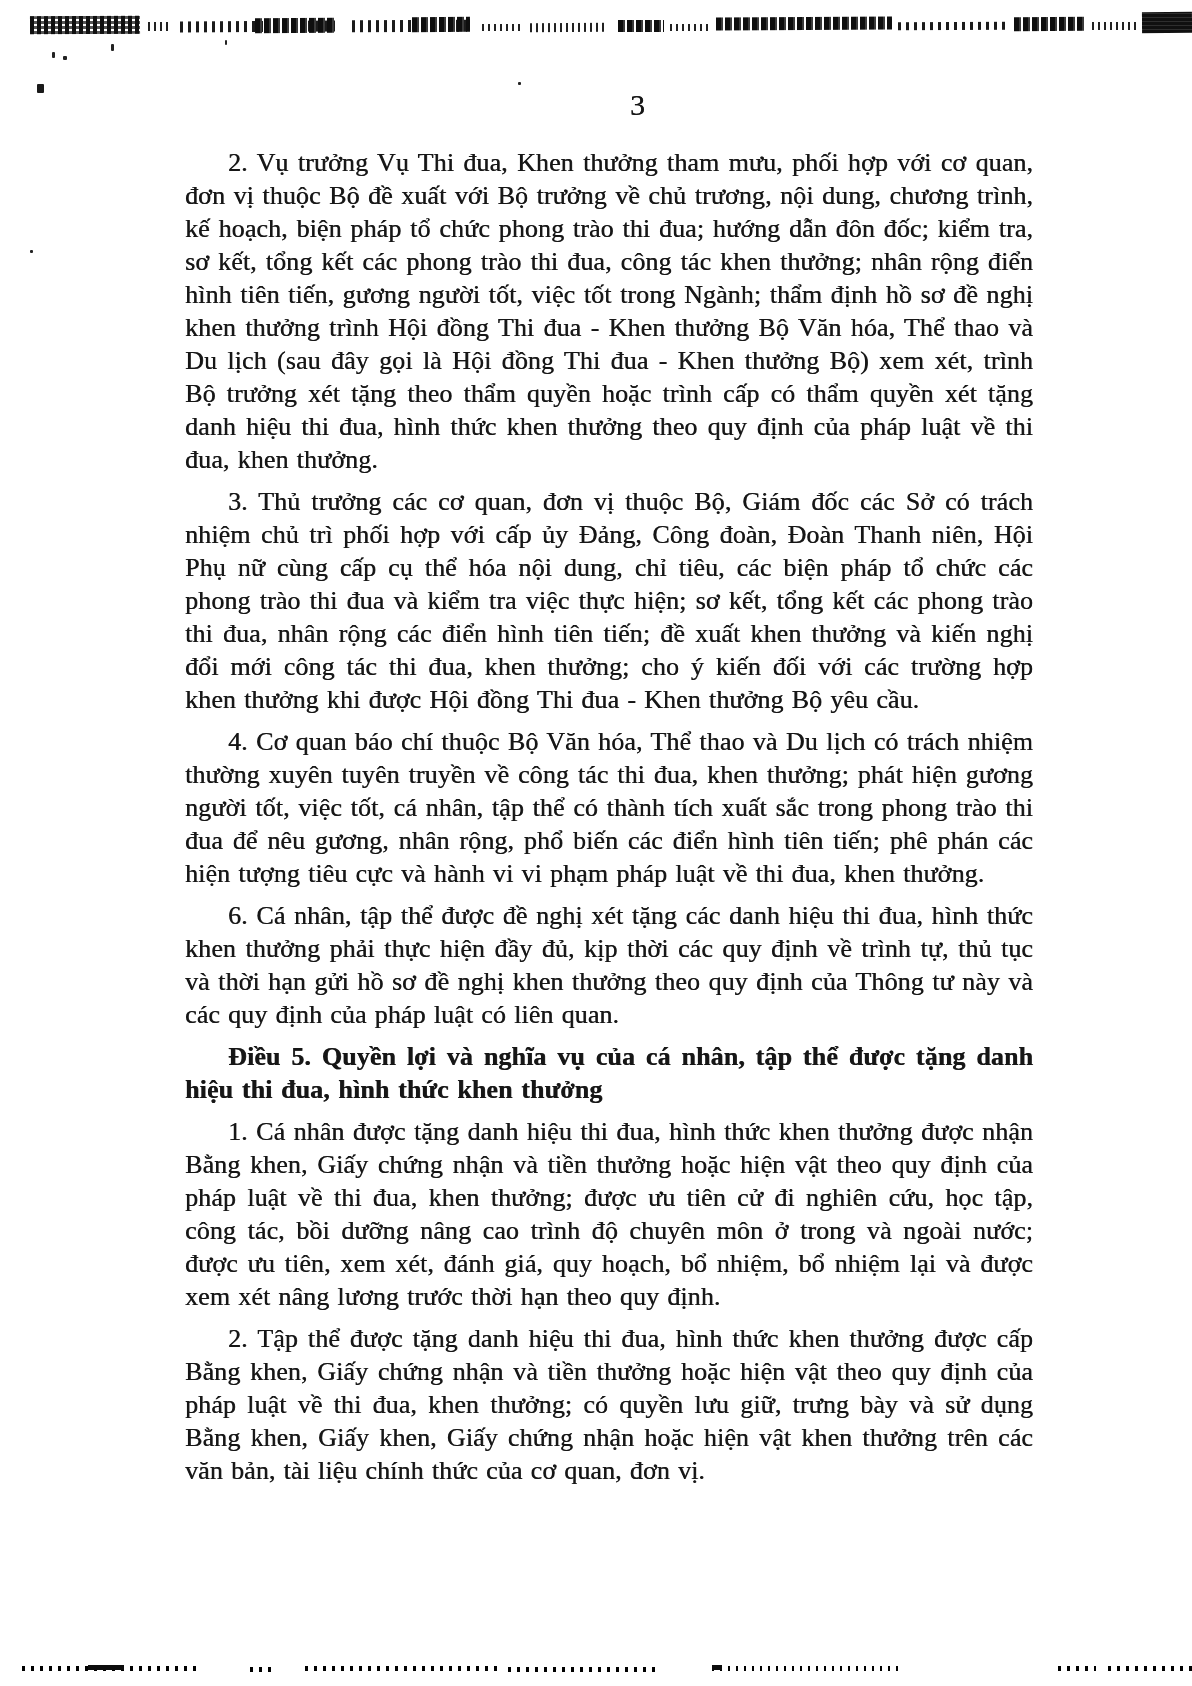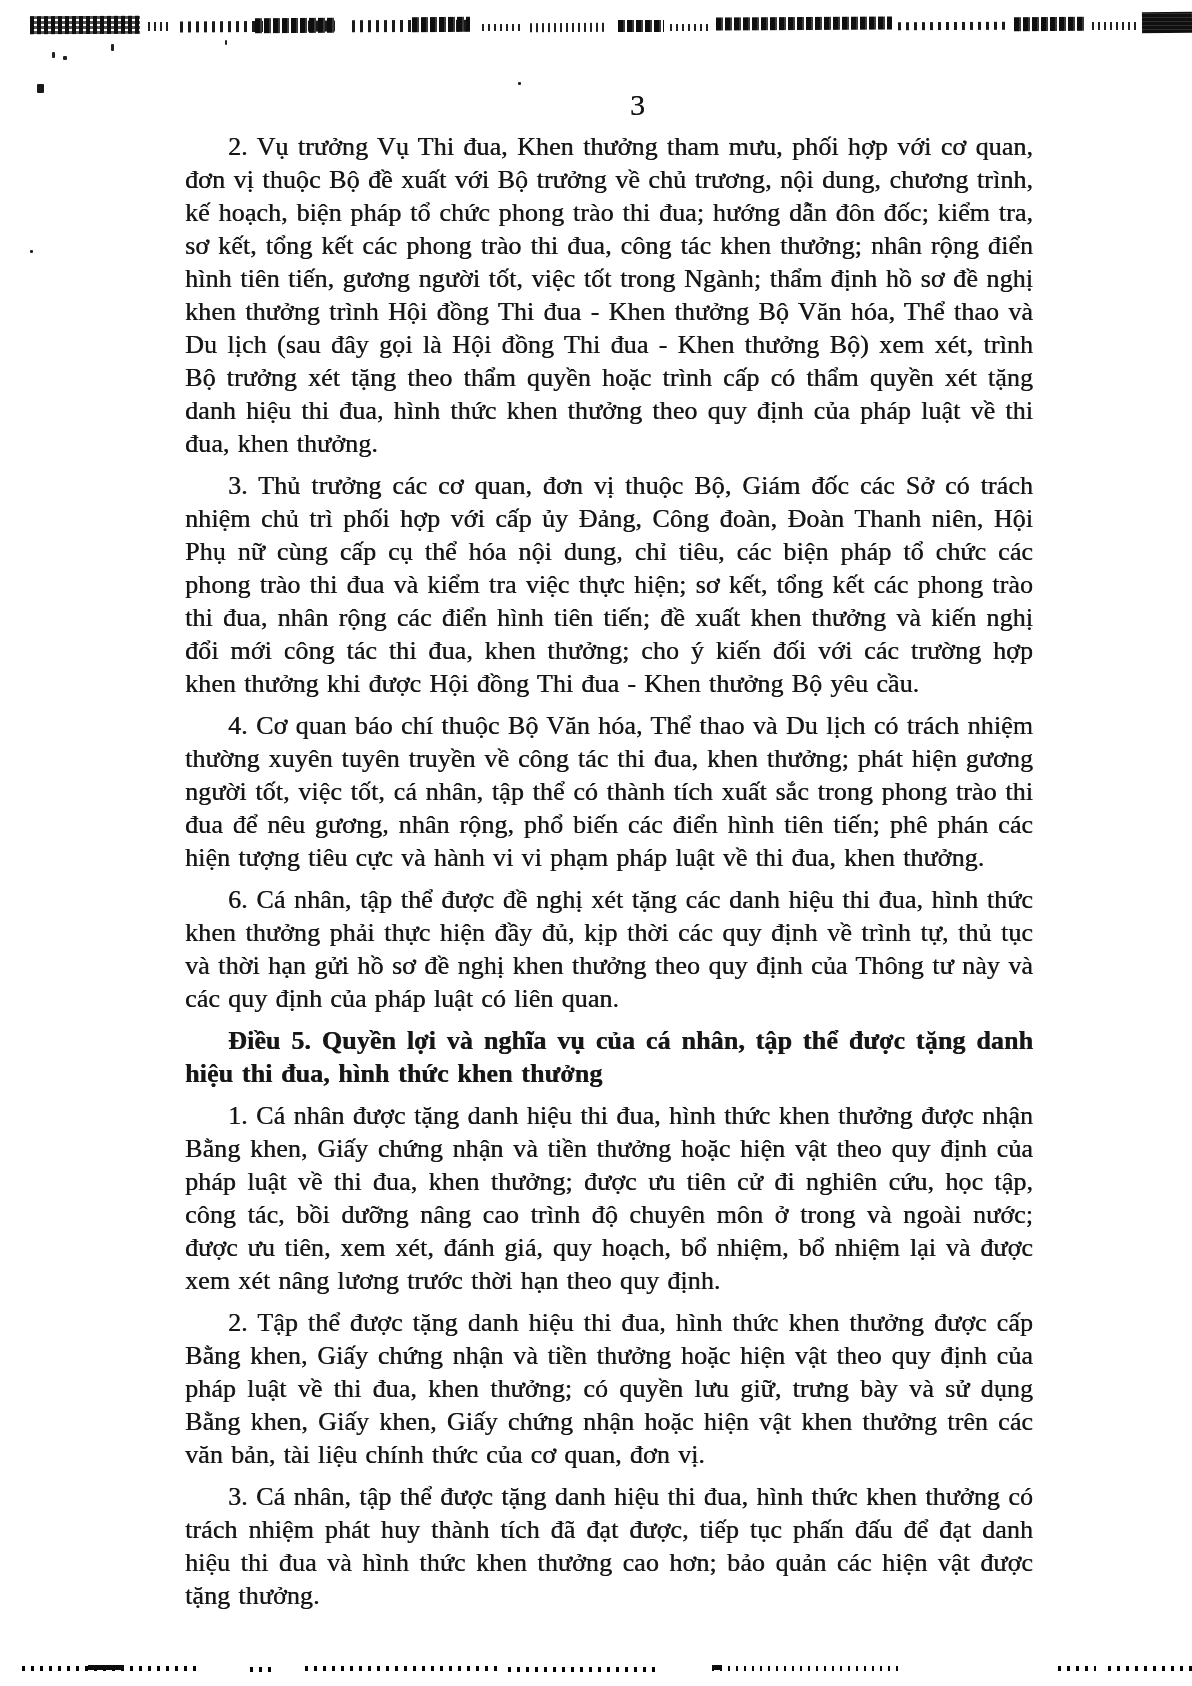--- a/index.html
+++ b/index.html
@@ -15,21 +15,21 @@
 
   
   .pagenum{
     position:absolute;top:90px;left:630px;
     font-size:30px;line-height:30px;
     text-shadow:0.3px 0 0 rgba(0,0,0,.8);
   }
 
   
   .content{
-    position:absolute;left:185px;top:130px;width:848px;
+    position:absolute;left:185px;top:146px;width:848px;
   }
   p.para{
     margin:0 0 9px 0;
     font-size:26px;
     line-height:33px;
     text-align:justify;
     text-indent:43px;
     word-spacing:1.5px;
     letter-spacing:0.1px;
     text-shadow:0.45px 0 0 rgba(10,10,10,.8);
@@ -117,21 +117,20 @@
   <div class="pagenum">3</div>
 
   <div class="content">
     <p class="para">2. Vụ trưởng Vụ Thi đua, Khen thưởng tham mưu, phối hợp với cơ quan, đơn vị thuộc Bộ đề xuất với Bộ trưởng về chủ trương, nội dung, chương trình, kế hoạch, biện pháp tổ chức phong trào thi đua; hướng dẫn đôn đốc; kiểm tra, sơ kết, tổng kết các phong trào thi đua, công tác khen thưởng; nhân rộng điển hình tiên tiến, gương người tốt, việc tốt trong Ngành; thẩm định hồ sơ đề nghị khen thưởng trình Hội đồng Thi đua - Khen thưởng Bộ Văn hóa, Thể thao và Du lịch (sau đây gọi là Hội đồng Thi đua - Khen thưởng Bộ) xem xét, trình Bộ trưởng xét tặng theo thẩm quyền hoặc trình cấp có thẩm quyền xét tặng danh hiệu thi đua, hình thức khen thưởng theo quy định của pháp luật về thi đua, khen thưởng.</p>
     <p class="para">3. Thủ trưởng các cơ quan, đơn vị thuộc Bộ, Giám đốc các Sở có trách nhiệm chủ trì phối hợp với cấp ủy Đảng, Công đoàn, Đoàn Thanh niên, Hội Phụ nữ cùng cấp cụ thể hóa nội dung, chỉ tiêu, các biện pháp tổ chức các phong trào thi đua và kiểm tra việc thực hiện; sơ kết, tổng kết các phong trào thi đua, nhân rộng các điển hình tiên tiến; đề xuất khen thưởng và kiến nghị đổi mới công tác thi đua, khen thưởng; cho ý kiến đối với các trường hợp khen thưởng khi được Hội đồng Thi đua - Khen thưởng Bộ yêu cầu.</p>
     <p class="para">4. Cơ quan báo chí thuộc Bộ Văn hóa, Thể thao và Du lịch có trách nhiệm thường xuyên tuyên truyền về công tác thi đua, khen thưởng; phát hiện gương người tốt, việc tốt, cá nhân, tập thể có thành tích xuất sắc trong phong trào thi đua để nêu gương, nhân rộng, phổ biến các điển hình tiên tiến; phê phán các hiện tượng tiêu cực và hành vi vi phạm pháp luật về thi đua, khen thưởng.</p>
     <p class="para">6. Cá nhân, tập thể được đề nghị xét tặng các danh hiệu thi đua, hình thức khen thưởng phải thực hiện đầy đủ, kịp thời các quy định về trình tự, thủ tục và thời hạn gửi hồ sơ đề nghị khen thưởng theo quy định của Thông tư này và các quy định của pháp luật có liên quan.</p>
     <p class="para article-heading">Điều 5. Quyền lợi và nghĩa vụ của cá nhân, tập thể được tặng danh hiệu thi đua, hình thức khen thưởng</p>
     <p class="para">1. Cá nhân được tặng danh hiệu thi đua, hình thức khen thưởng được nhận Bằng khen, Giấy chứng nhận và tiền thưởng hoặc hiện vật theo quy định của pháp luật về thi đua, khen thưởng; được ưu tiên cử đi nghiên cứu, học tập, công tác, bồi dưỡng nâng cao trình độ chuyên môn ở trong và ngoài nước; được ưu tiên, xem xét, đánh giá, quy hoạch, bổ nhiệm, bổ nhiệm lại và được xem xét nâng lương trước thời hạn theo quy định.</p>
     <p class="para">2. Tập thể được tặng danh hiệu thi đua, hình thức khen thưởng được cấp Bằng khen, Giấy chứng nhận và tiền thưởng hoặc hiện vật theo quy định của pháp luật về thi đua, khen thưởng; có quyền lưu giữ, trưng bày và sử dụng Bằng khen, Giấy khen, Giấy chứng nhận hoặc hiện vật khen thưởng trên các văn bản, tài liệu chính thức của cơ quan, đơn vị.</p>
-    <p class="para">3. Cá nhân, tập thể được tặng danh hiệu thi đua, hình thức khen thưởng có trách nhiệm phát huy thành tích đã đạt được, tiếp tục phấn đấu để đạt danh hiệu thi đua và hình thức khen thưởng cao hơn; bảo quản các hiện vật được tặng thưởng.</p>
   </div>
 
   <div>
     <div class="bz b1"></div>
     <div class="bz b1b"></div>
     <div class="bz b2"></div>
     <div class="bz b3"></div>
     <div class="bz b4"></div>
     <div class="bz b5"></div>
     <div class="bz b5b"></div>

